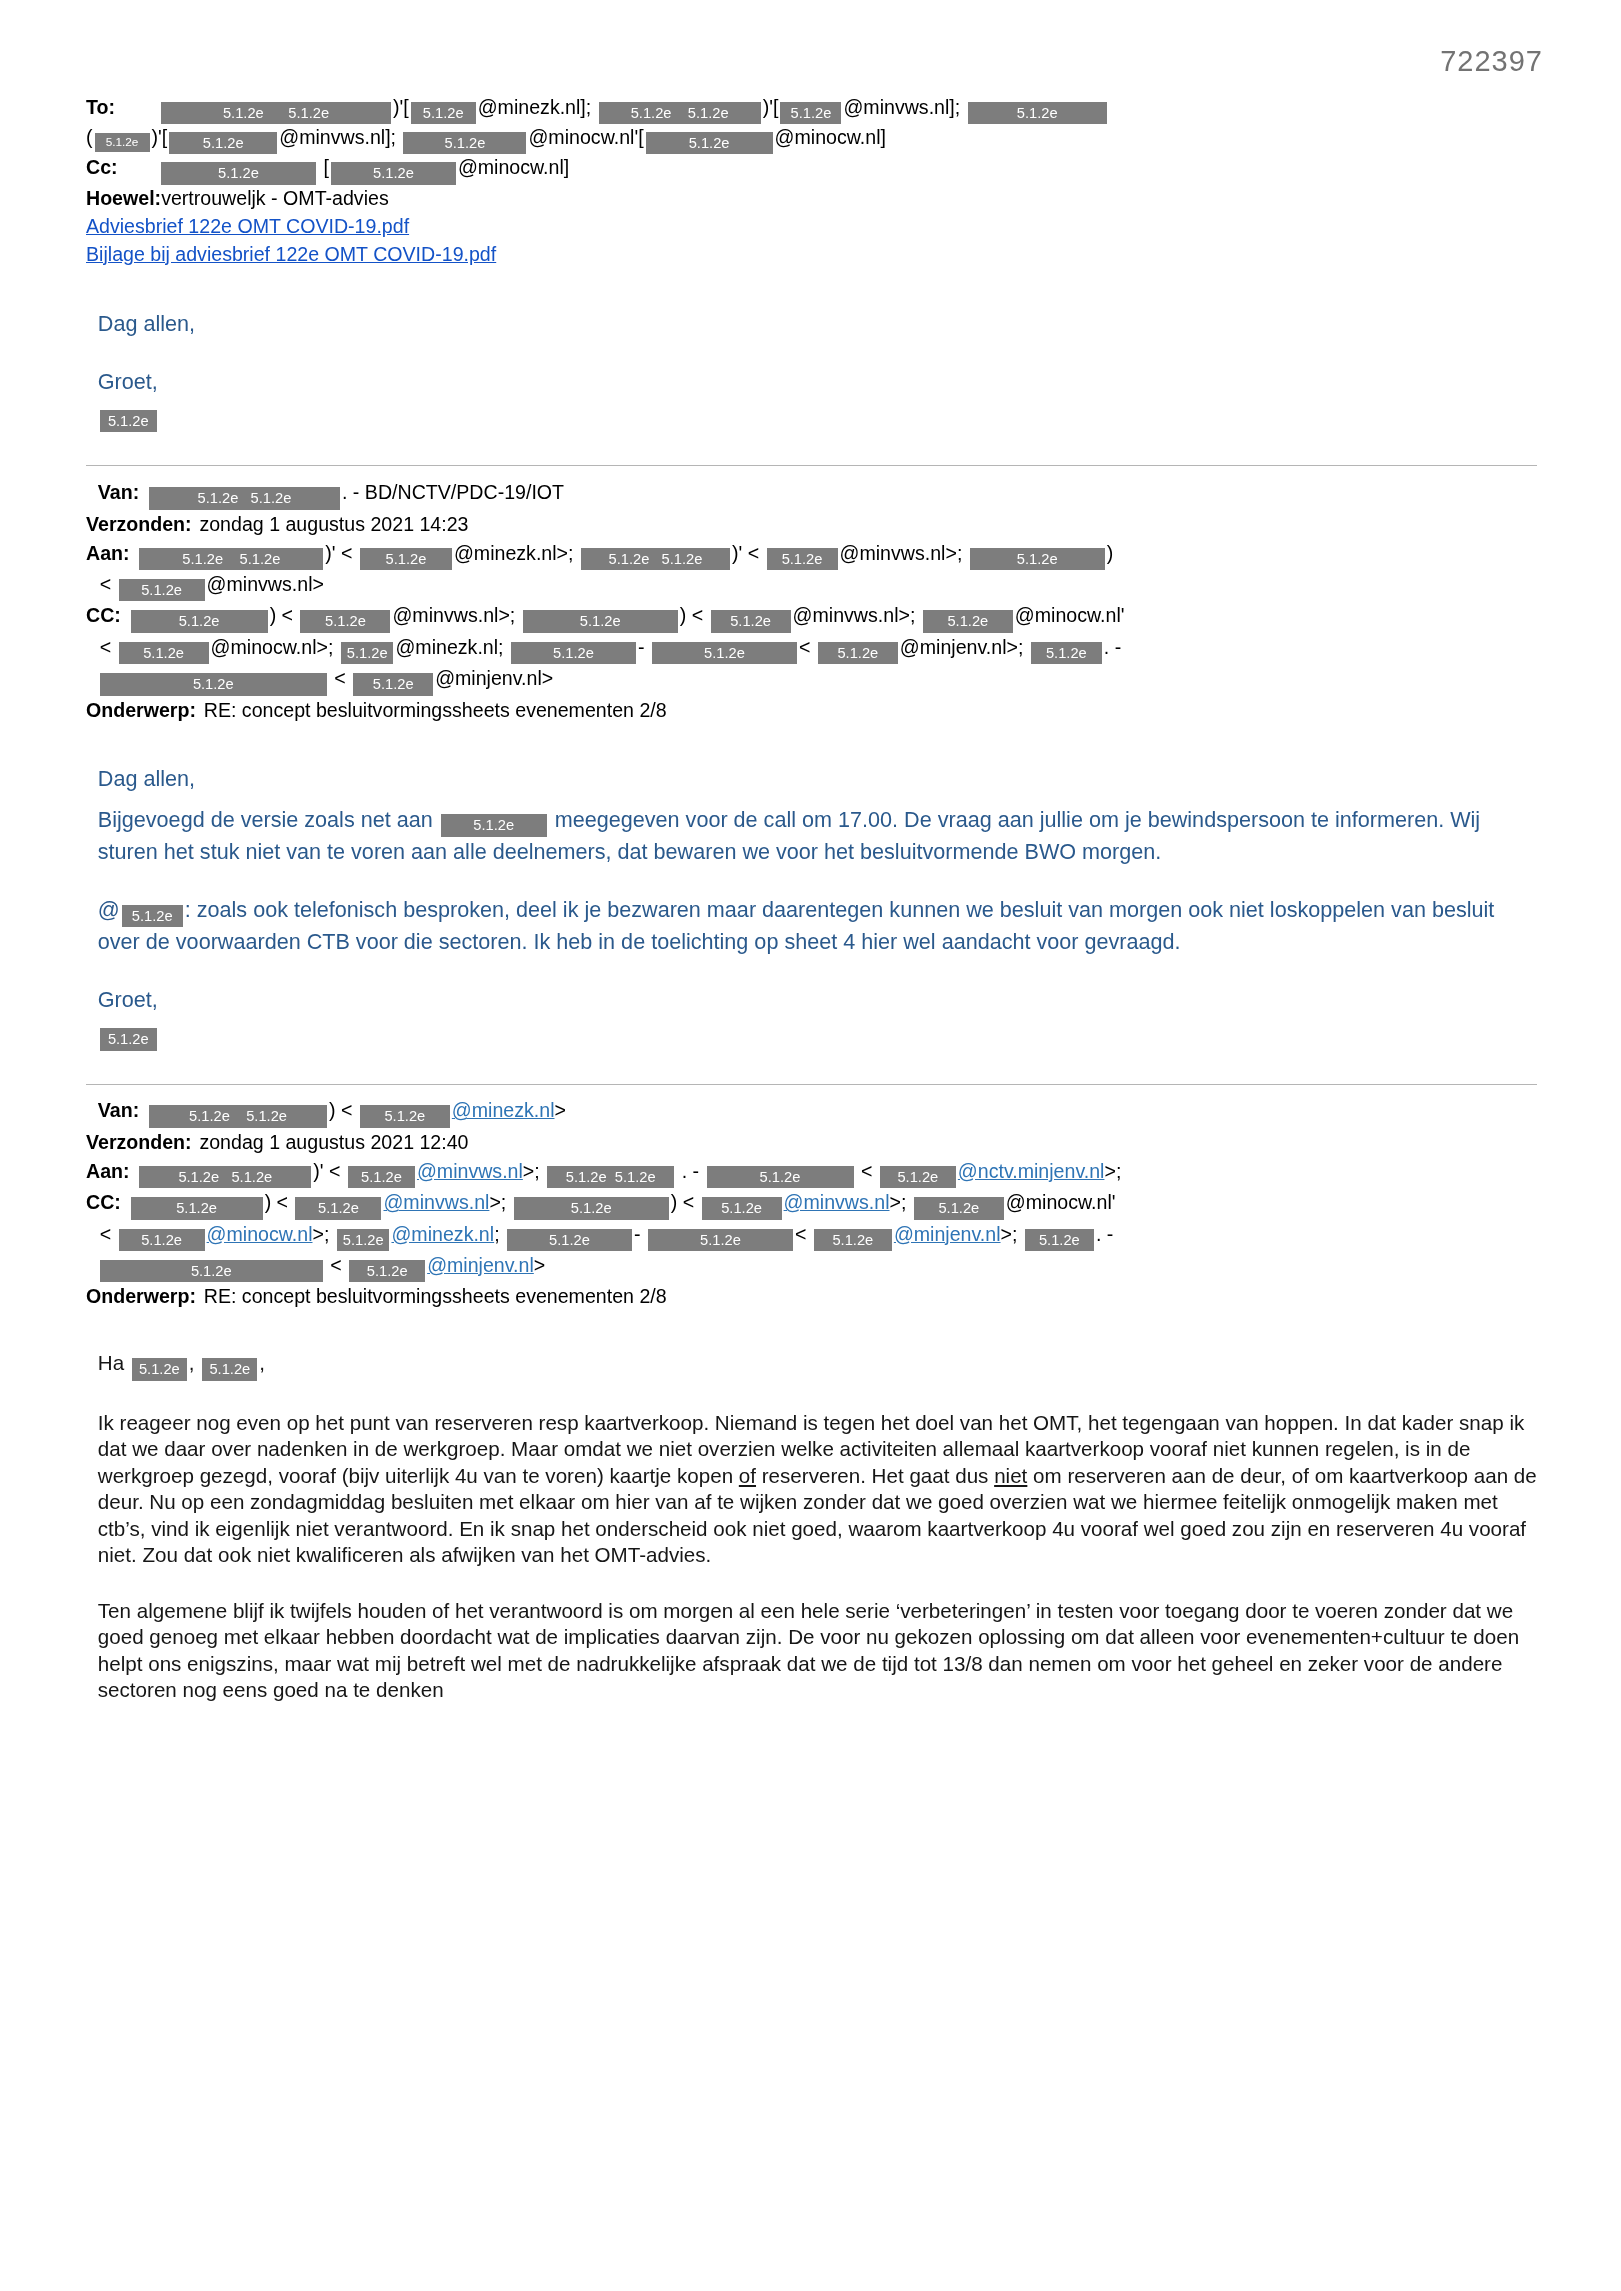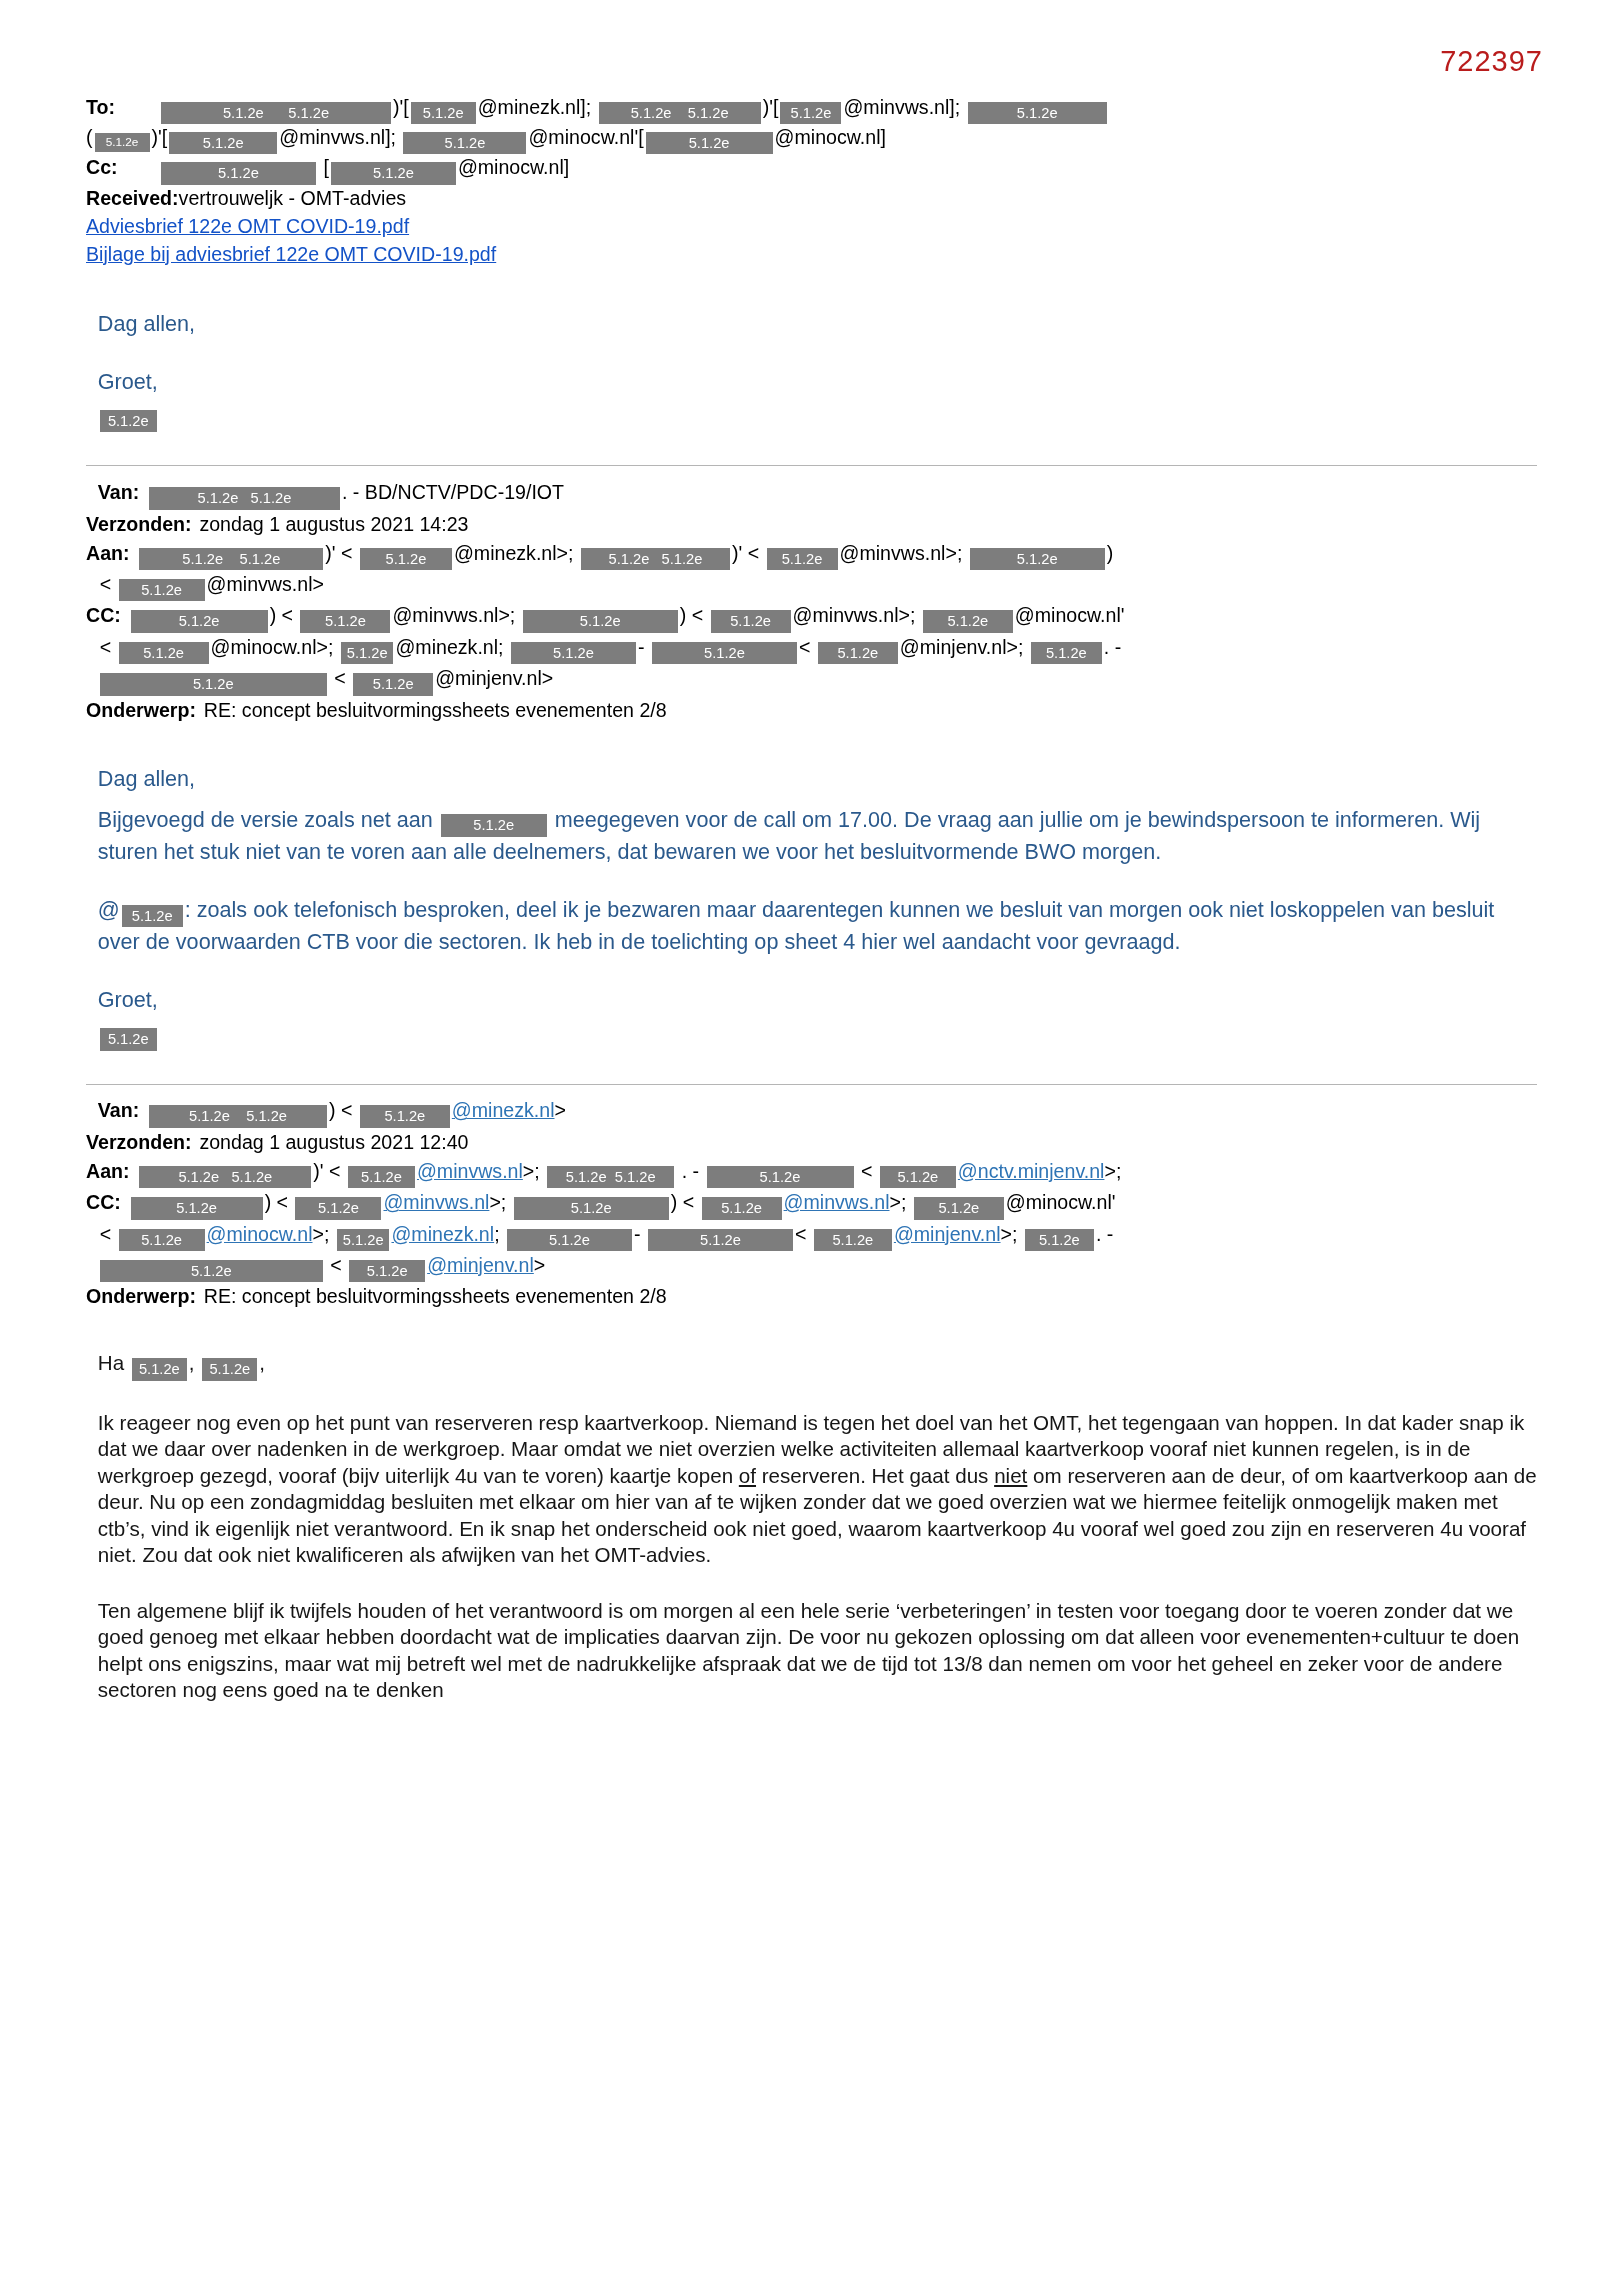--- a/index.html
+++ b/index.html
@@ -2,21 +2,21 @@
 <html><head>
 <meta charset="utf-8">
 <style>
   html,body{margin:0;padding:0;background:#e8e8e8;}
   .page{
     width:1621px;height:2292px;background:#ffffff;position:relative;
     font-family:"Liberation Sans","DejaVu Sans",sans-serif;color:#000;
     margin:0 auto;overflow:hidden;box-sizing:border-box;
   }
   .doc-number{
-    text-align:right;padding:45px 78px 0 0;font-size:29px;letter-spacing:1px;color:#b91c1c;
+    text-align:right;padding:45px 78px 0 0;font-size:29px;letter-spacing:1px;color:#737373;
     font-family:"Liberation Sans",sans-serif;
   }
   .content{padding:15.7px 84px 0 86px;}
   
   .hline{white-space:normal;}
   .lbl{font-weight:bold;margin-right:7.8px;}
   
   .tophdr{font-size:19.6px;line-height:26.5px;color:#000;}
   .tophdr .lbl{display:inline-block;min-width:73px;margin-right:0;}
   .attach{font-size:19.6px;line-height:27.4px;margin-top:2px;}
@@ -46,21 +46,21 @@
 <body>
 
 <div class="page" style="--c-blue: #2a598c; --c-link: #1352c7; --c-linkhdr: #2e74b5; --c-redact: #7d7d7d;">
   <div class="doc-number">722397</div>
   <div class="content">
 
     <div class="tophdr">
         <div class="hline"><span class="lbl">To:</span><span class="redact" style="min-width: 230px;">5.1.2e      5.1.2e</span><span>)'[</span><span class="redact" style="min-width: 65px;">5.1.2e</span><span>@minezk.nl]; </span><span class="redact" style="min-width: 162px;">5.1.2e    5.1.2e</span><span>)'[</span><span class="redact" style="min-width: 61px;">5.1.2e</span><span>@minvws.nl]; </span><span class="redact" style="min-width: 139px;">5.1.2e</span></div>
         <div class="hline"><span>(</span><span class="redact small" style="min-width: 55px;">5.1.2e</span><span>)'[</span><span class="redact" style="min-width: 108px;">5.1.2e</span><span>@minvws.nl]; </span><span class="redact" style="min-width: 123px;">5.1.2e</span><span>@minocw.nl'[</span><span class="redact" style="min-width: 127px;">5.1.2e</span><span>@minocw.nl]</span></div>
         <div class="hline"><span class="lbl">Cc:</span><span class="redact" style="min-width: 155px;">5.1.2e</span><span> [</span><span class="redact" style="min-width: 125px;">5.1.2e</span><span>@minocw.nl]</span></div>
-        <div class="hline"><span class="lbl">Received:</span><span>vertrouweljk - OMT-advies</span></div>
+        <div class="hline"><span class="lbl">Hoewel:</span><span>vertrouweljk - OMT-advies</span></div>
       </div>
 
     <div class="attach">
         <div class="hline"><a class="elink">Adviesbrief 122e OMT COVID-19.pdf</a></div>
         <div class="hline"><a class="elink">Bijlage bij adviesbrief 122e OMT COVID-19.pdf</a></div>
       </div>
 
     <div class="body-blue mt42">
         <div class="hline"><span>Dag allen,</span></div>
         <div class="hline" style="margin-top: 29px;"><span>Groet,</span></div>

